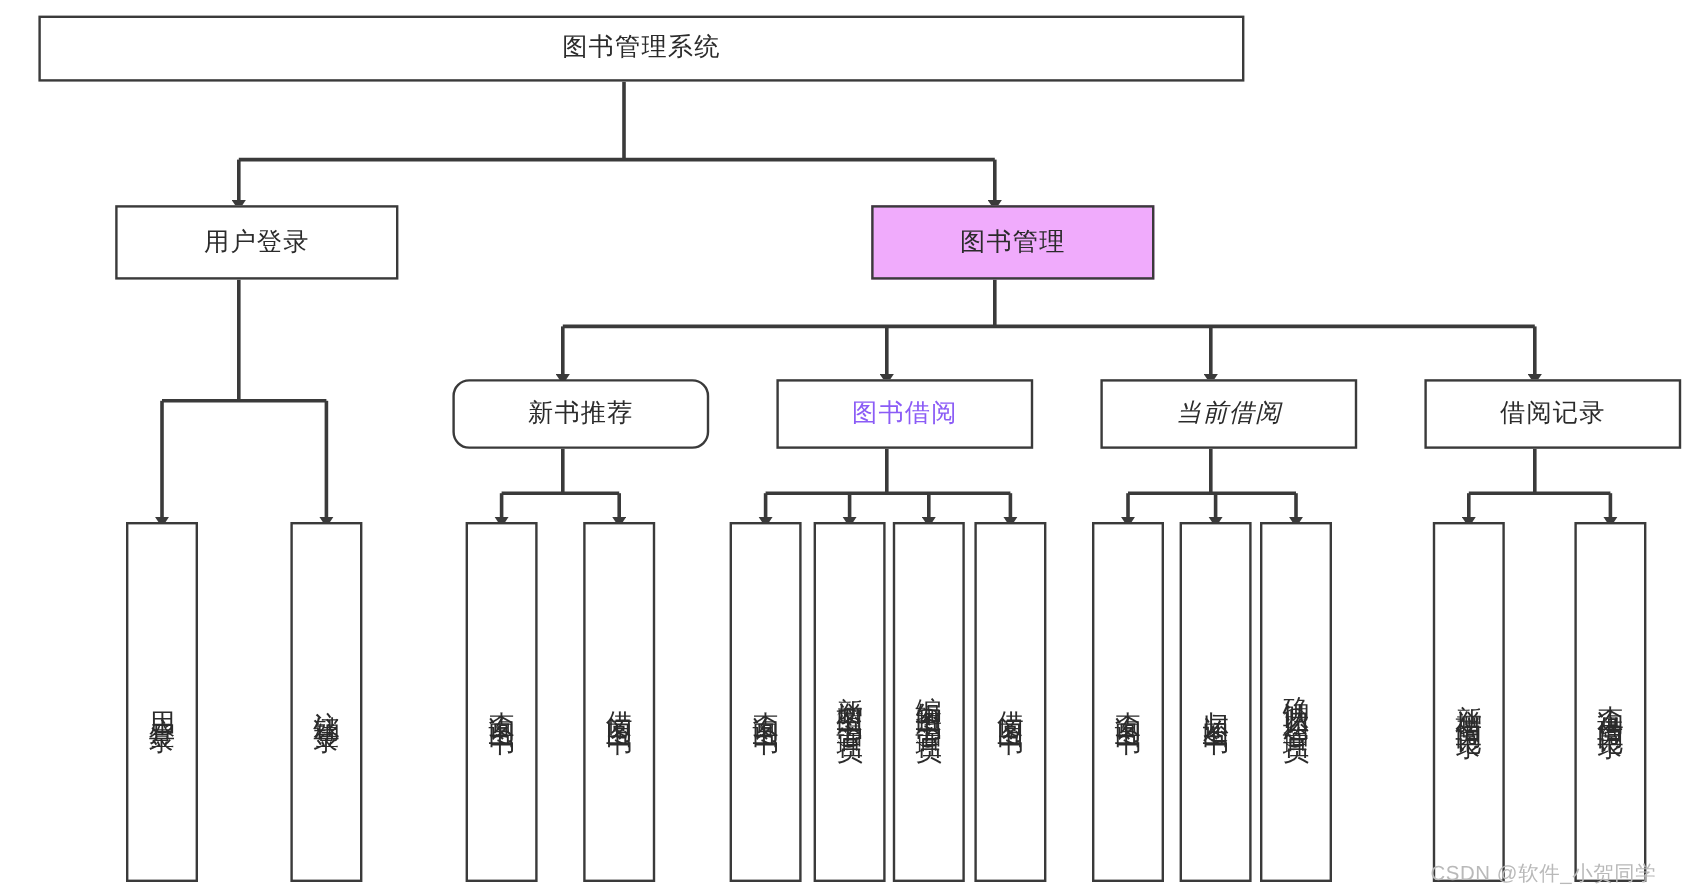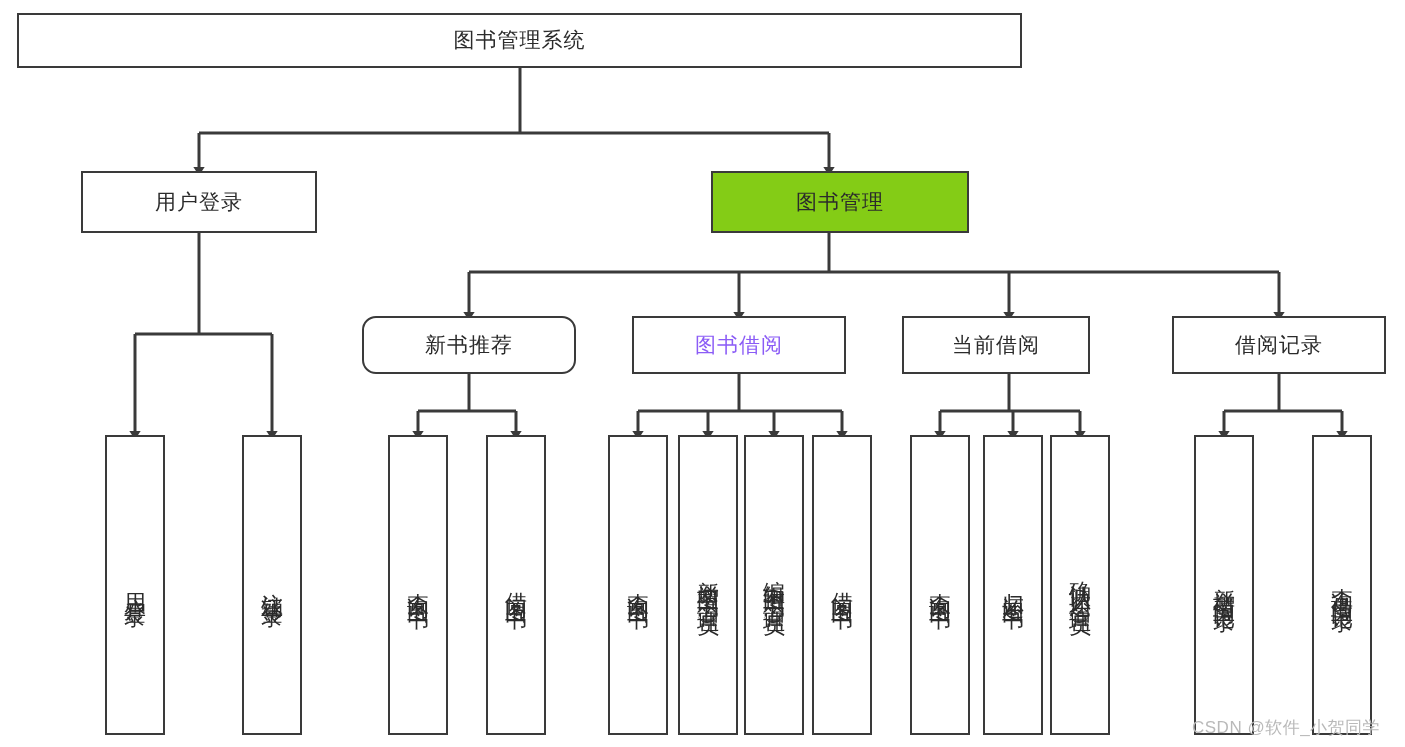--- a/index.html
+++ b/index.html
@@ -31,20 +31,21 @@
     background: #ffffff;
     border: 2px solid #3a3a3a;
     display: flex;
     align-items: center;
     justify-content: center;
     color: #2b2b2b;
   }
   .node.horiz {
     font-size: 21px;
     letter-spacing: 1px;
+    margin-left: 15px;
   }
   .node .label {
     display: block;
     text-align: center;
     line-height: 1.18;
   }
   .node.vert {
     font-size: 22px;
     align-items: center;
     justify-content: center;
@@ -113,30 +114,30 @@
       </g>
   </svg>
 
   <div id="nodes-layer">
       <div class="node horiz" style="left: 17px; top: 13px; width: 1005px; height: 55px; border-color: rgb(58, 58, 58); background: rgb(255, 255, 255); color: rgb(43, 43, 43);">
         <span class="label">图书管理系统</span>
       </div>
       <div class="node horiz" style="left: 81px; top: 171px; width: 236px; height: 62px; border-color: rgb(58, 58, 58); background: rgb(255, 255, 255); color: rgb(43, 43, 43);">
         <span class="label">用户登录</span>
       </div>
-      <div class="node horiz" style="left: 711px; top: 171px; width: 258px; height: 62px; border-color: rgb(58, 58, 58); background: #84cc16; color: rgb(43, 43, 43);">
+      <div class="node horiz" style="left: 711px; top: 171px; width: 236px; height: 62px; border-color: rgb(58, 58, 58); background: #f0abfc; color: rgb(43, 43, 43);">
         <span class="label">图书管理</span>
       </div>
       <div class="node horiz" style="left: 362px; top: 316px; width: 214px; height: 58px; border-color: rgb(58, 58, 58); background: rgb(255, 255, 255); color: rgb(43, 43, 43); border-radius: 14px;">
         <span class="label">新书推荐</span>
       </div>
       <div class="node horiz" style="left: 632px; top: 316px; width: 214px; height: 58px; border-color: rgb(58, 58, 58); background: rgb(255, 255, 255); color: #8b5cf6;">
         <span class="label">图书借阅</span>
       </div>
-      <div class="node horiz" style="left: 902px; top: 316px; width: 188px; height: 58px; border-color: rgb(58, 58, 58); background: rgb(255, 255, 255); color: rgb(43, 43, 43);">
+      <div class="node horiz" style="left: 902px; top: 316px; width: 214px; height: 58px; border-color: rgb(58, 58, 58); background: rgb(255, 255, 255); color: rgb(43, 43, 43); font-style: italic;">
         <span class="label">当前借阅</span>
       </div>
       <div class="node horiz" style="left: 1172px; top: 316px; width: 214px; height: 58px; border-color: rgb(58, 58, 58); background: rgb(255, 255, 255); color: rgb(43, 43, 43); align-items: center;">
         <span class="label">借阅记录</span>
       </div>
       <div class="node vert" style="left: 105px; top: 435px; width: 60px; height: 300px; border-color: rgb(58, 58, 58); background: rgb(255, 255, 255); color: rgb(43, 43, 43);">
         <span class="label">用户登录</span>
       </div>
       <div class="node vert" style="left: 242px; top: 435px; width: 60px; height: 300px; border-color: rgb(58, 58, 58); background: rgb(255, 255, 255); color: rgb(43, 43, 43);">
         <span class="label">注销登录</span>

